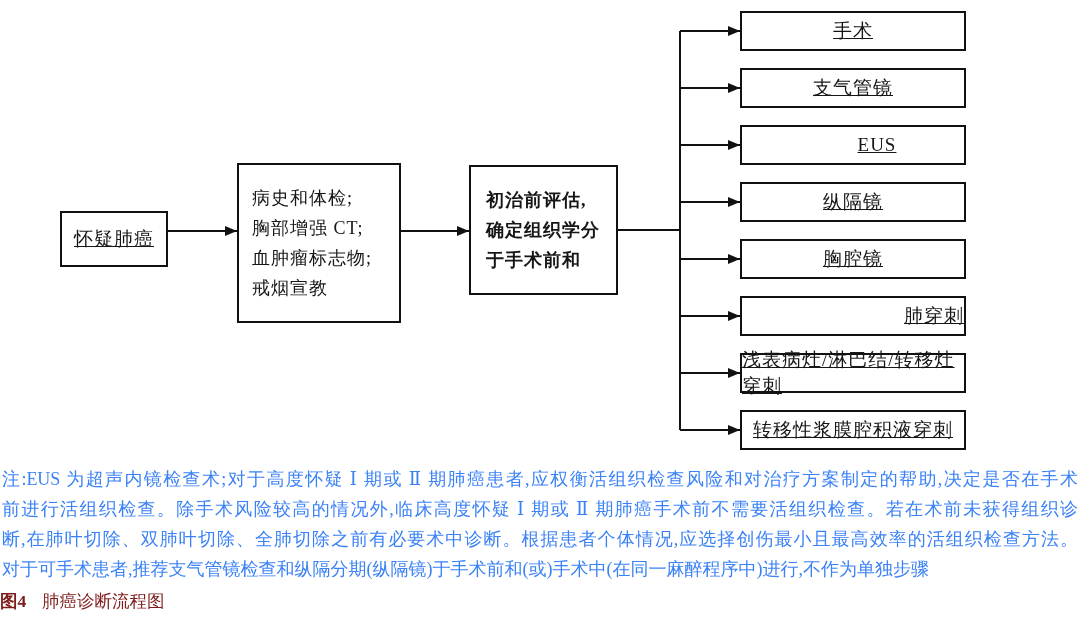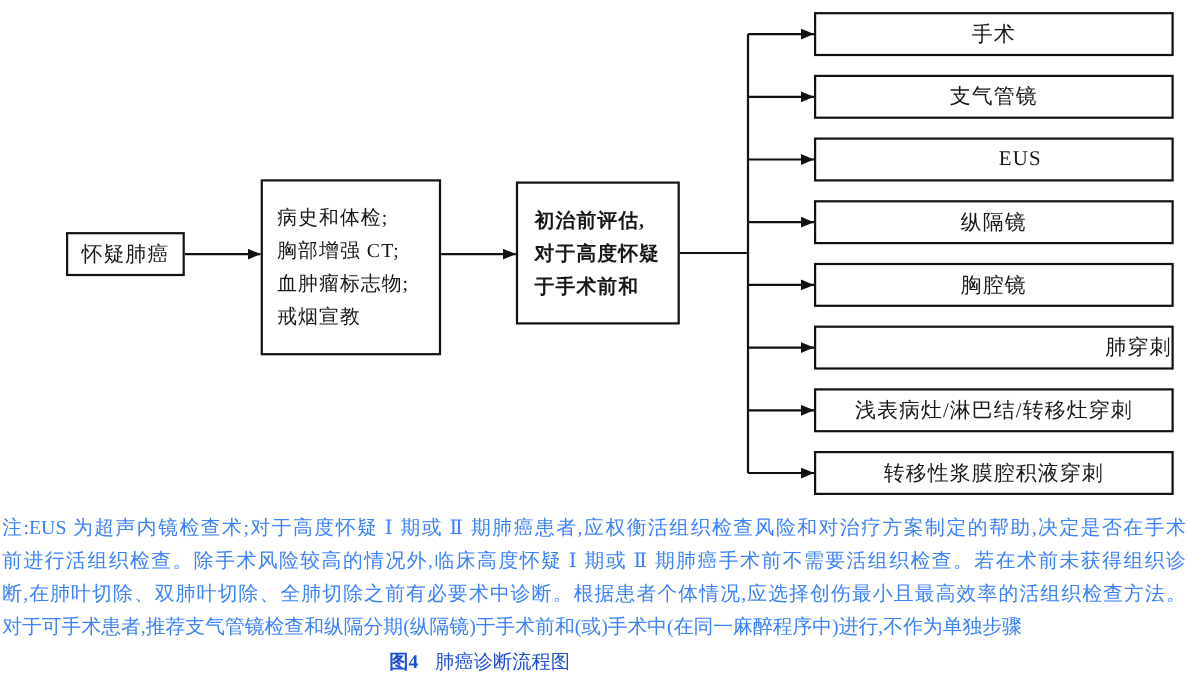--- a/index.html
+++ b/index.html
@@ -30,25 +30,25 @@
   }
   .fbox.center-label { font-size: 19px; letter-spacing: 1px; }
   .fbox.multiline {
     flex-direction: column;
     align-items: flex-start;
     justify-content: center;
     font-size: 18px;
     letter-spacing: 1px;
   }
   .fbox.multiline .fline { line-height: 30px; white-space: nowrap; }
-  .box-start     { left: 60px;  top: 211px; width: 108px; height: 40px; }
+  .box-start     { left: 60px;  top: 211px; width: 108px; height: 56px; text-decoration: underline; }
   .box-workup    { left: 237px; top: 163px; width: 164px; height: 160px; padding-left: 13px; }
   .box-assess    { left: 469px; top: 165px; width: 149px; height: 130px; padding-left: 15px; font-size: 19px; font-weight: bold; }
   .box-assess .fline { line-height: 31px; }
-  .proc { left: 740px; width: 327px; height: 40px; }
+  .proc { left: 740px; width: 226px; height: 40px; text-decoration: underline; }
   .proc-0 { top: 11px; }
   .proc-1 { top: 68px; }
   .proc-2 { top: 125px; padding-left: 48px; }
   .proc-3 { top: 182px; }
   .proc-4 { top: 239px; }
   .proc-5 { top: 296px; justify-content: flex-end; }
   .proc-6 { top: 353px; }
   .proc-7 { top: 410px; }
   .note {
     position: absolute;
@@ -58,23 +58,22 @@
     line-height: 30px;
     color: #3b82f6;
     z-index: 1;
   }
   .note-line { text-align: justify; text-align-last: justify; }
   .note-line.last { text-align-last: left; }
   .caption {
     position: absolute;
     left: 0; top: 589px;
     width: 872px;
-    text-align: center;
     font-size: 17.5px;
-    color: #1d4ed8;
+    color: #7f1d1d;
     z-index: 1;
   }
   .cap-num { font-weight: bold; margin-right: 0.9em; }
 </style>
 </head>
 <body>
 
 <div class="page">
 
   <svg class="connectors" width="1080" height="465" viewBox="0 0 1080 465">
@@ -103,21 +102,21 @@
 
   <div class="fbox multiline box-workup">
     <span class="fline">病史和体检;</span>
     <span class="fline">胸部增强 CT;</span>
     <span class="fline">血肿瘤标志物;</span>
     <span class="fline">戒烟宣教</span>
   </div>
 
   <div class="fbox multiline box-assess">
     <span class="fline">初治前评估,</span>
-    <span class="fline">对于高度怀疑</span>
+    <span class="fline">确定组织学分</span>
     <span class="fline">于手术前和</span>
   </div>
 
   <div class="fbox center-label proc proc-0">
     <span>手术</span>
   </div>
   <div class="fbox center-label proc proc-1">
     <span>支气管镜</span>
   </div>
   <div class="fbox center-label proc proc-2">

